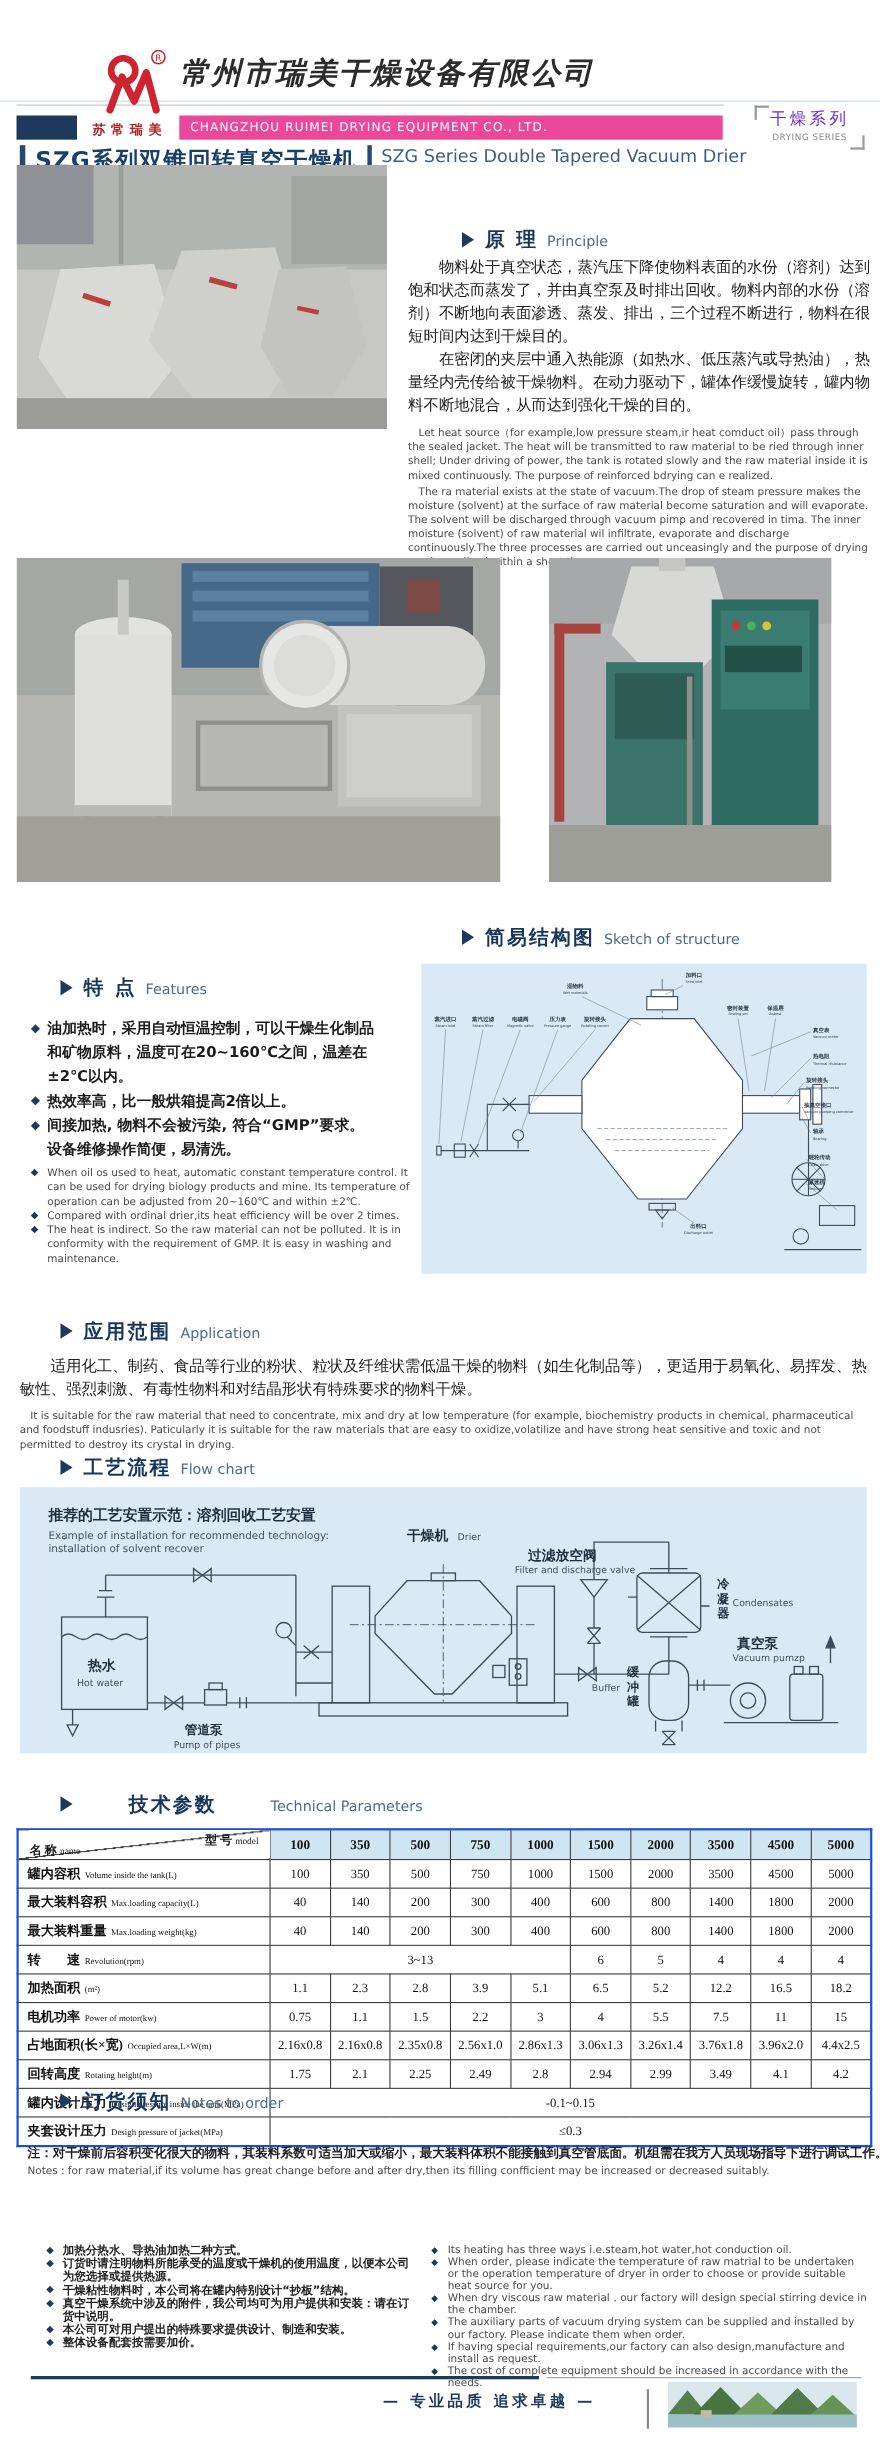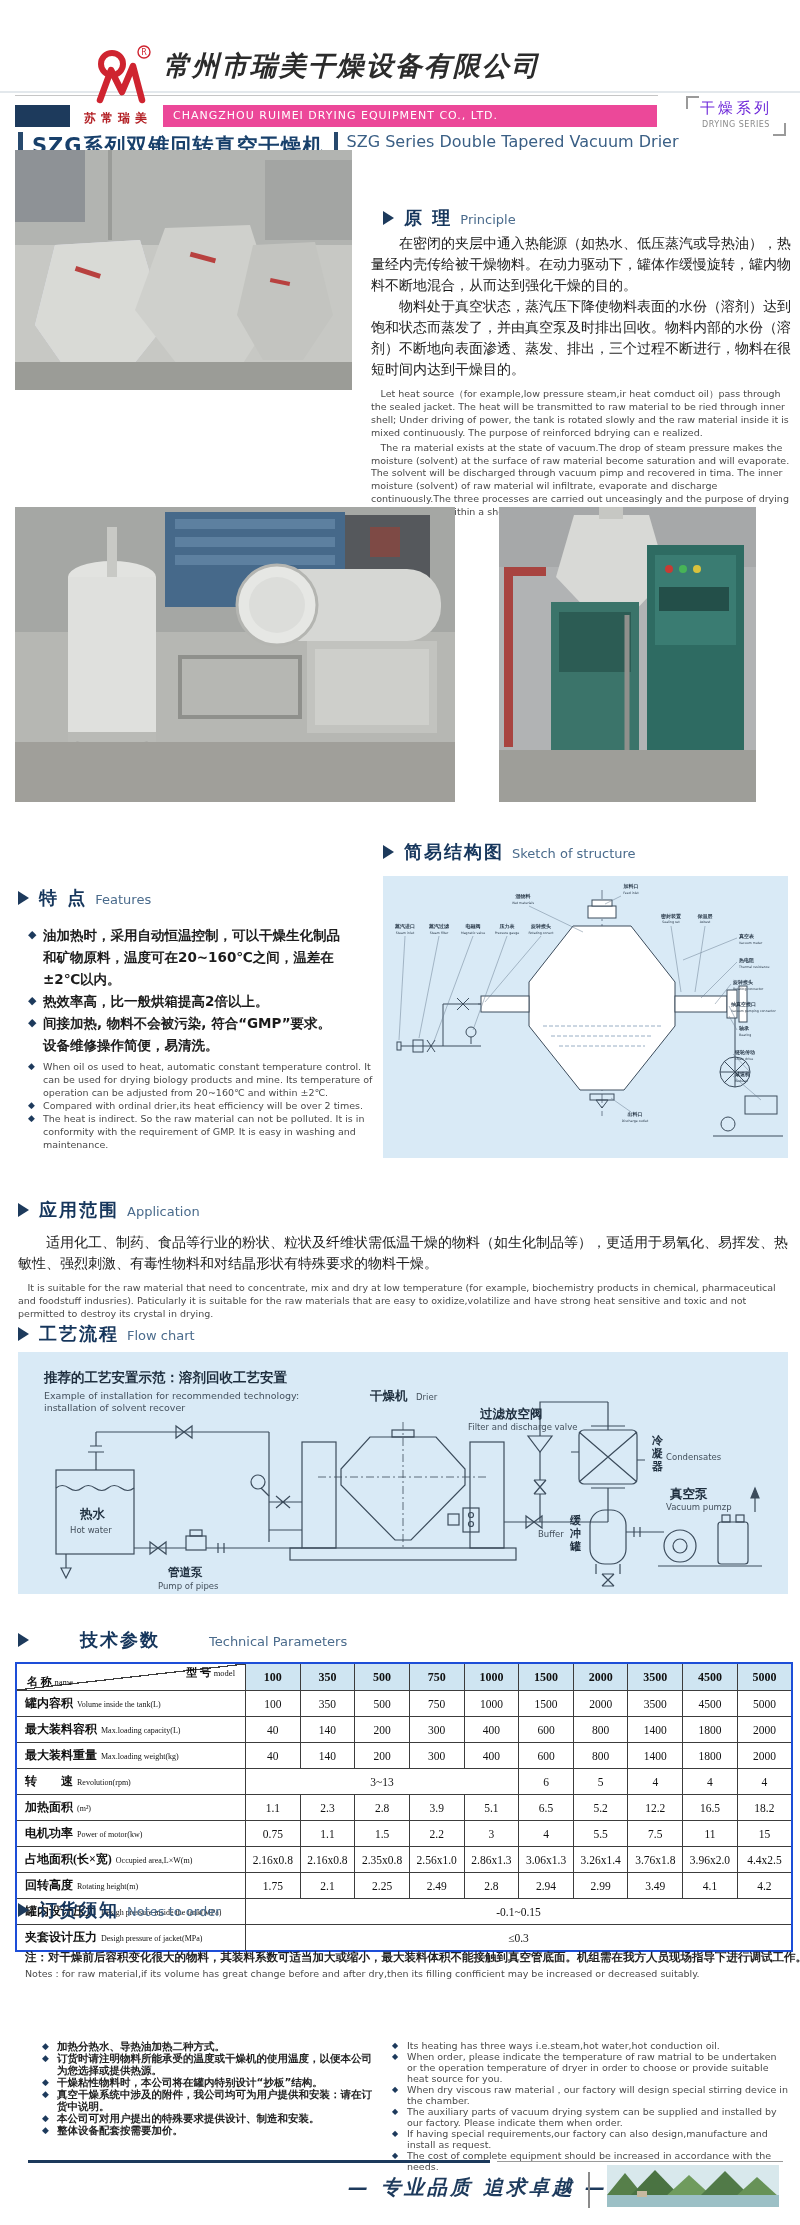--- a/index.html
+++ b/index.html
@@ -27,21 +27,21 @@
   .series-en{font-size:8px;color:#8a8a8a;letter-spacing:.5px;margin-top:2px;}
 
   
   .title-row{position:absolute;left:18px;top:132px;height:32px;display:flex;align-items:flex-start;}
   .tbar{width:5px;height:26px;background:#27496d;margin-right:9px;}
   .tbar2{width:4px;height:26px;background:#27496d;margin:0 9px;}
   .title-cn{font-size:21px;font-weight:bold;color:#18406b;letter-spacing:1px;white-space:nowrap;}
   .title-en{font-size:16px;color:#3a5f85;white-space:nowrap;}
 
   
-  .sec-head{position:absolute;display:flex;align-items:baseline;white-space:nowrap;}
+  .sec-head{position:absolute;display:flex;align-items:baseline;white-space:nowrap;margin-left:37px;}
   .tri{width:0;height:0;border-left:11px solid #1d3a5c;border-top:7px solid transparent;
        border-bottom:7px solid transparent;margin-right:10px;align-self:center;}
   .h-cn{font-size:18px;font-weight:bold;color:#16365c;letter-spacing:2px;}
   .h-en{font-size:13px;color:#4a6b8c;margin-left:8px;}
 
   
   .cn-par{font-size:14px;line-height:21px;color:#1c1c1c;text-indent:2em;margin:0;}
   .en-par{font-size:9.5px;line-height:12.9px;color:#4a4a4a;margin:0 0 2px 0;text-indent:1em;}
   .bullet-row{display:flex;align-items:flex-start;}
   .diam{color:#1d3a5c;flex:0 0 15px;}
@@ -75,22 +75,22 @@
   .c-bot i{font-style:normal;font-size:8.5px;font-weight:normal;}
   .label-cell{text-align:left !important;padding-left:8px !important;}
   .lbl-cn{font-weight:bold;font-size:12px;}
   .lbl-en{font-size:8px;margin-left:4px;}
   .tnote-cn{position:absolute;left:25px;top:1950px;font-size:11.5px;font-weight:bold;color:#222;white-space:nowrap;}
   .tnote-en{position:absolute;left:25px;top:1968px;font-size:9.5px;color:#4a4a4a;}
 
   
   .f-line1{position:absolute;left:28px;top:2160px;width:462px;height:3px;background:#1d3a5c;}
   .f-line2{position:absolute;left:497px;top:2161px;width:286px;height:1px;background:#9a9a9a;}
-  .slogan{position:absolute;left:348px;top:2174px;font-size:20px;font-weight:bold;color:#1d3a5c;
-          letter-spacing:3px;white-space:nowrap;font-style:italic;}
+  .slogan{position:absolute;left:348px;top:2174px;font-size:14px;font-weight:bold;color:#1d3a5c;
+          letter-spacing:3px;white-space:nowrap;}
   .f-bar{position:absolute;left:588px;top:2172px;width:2px;height:36px;background:#8a8a8a;}
   svg text{font-family:"DejaVu Sans","Liberation Sans",sans-serif;}
 </style>
 </head>
 <body>
 
 <div id="page">
 
   <div class="hdr-rule2"></div>
   <div class="hdr-rule"></div>
@@ -136,22 +136,22 @@
       <line x1="95" y1="0" x2="95" y2="90" stroke="#9a9c99" stroke-width="4"></line>
     </svg>
   </div>
 
   <div class="sec-head" style="left:383px;top:206px;">
     <span class="tri"></span>
     <span class="h-cn">原 理</span>
     <span class="h-en">Principle</span>
   </div>
   <div class="abs" style="left:371px;top:233px;width:424px;">
+    <p class="cn-par">物料处于真空状态，蒸汽压下降使物料表面的水份（溶剂）达到饱和状态而蒸发了，并由真空泵及时排出回收。物料内部的水份（溶剂）不断地向表面渗透、蒸发、排出，三个过程不断进行，物料在很短时间内达到干燥目的。</p>
     <p class="cn-par">在密闭的夹层中通入热能源（如热水、低压蒸汽或导热油），热量经内壳传给被干燥物料。在动力驱动下，罐体作缓慢旋转，罐内物料不断地混合，从而达到强化干燥的目的。</p>
-    <p class="cn-par">物料处于真空状态，蒸汽压下降使物料表面的水份（溶剂）达到饱和状态而蒸发了，并由真空泵及时排出回收。物料内部的水份（溶剂）不断地向表面渗透、蒸发、排出，三个过程不断进行，物料在很短时间内达到干燥目的。</p>
   </div>
   <div class="abs" style="left:371px;top:388px;width:424px;">
     <p class="en-par">Let heat source（for example,low pressure steam,ir heat comduct oil）pass through the sealed jacket. The heat will be transmitted to raw material to be ried through inner shell; Under driving of power, the tank is rotated slowly and the raw material inside it is mixed continuously. The purpose of reinforced bdrying can e realized.</p>
     <p class="en-par">The ra material exists at the state of vacuum.The drop of steam pressure makes the moisture (solvent) at the surface of raw material become saturation and will evaporate. The solvent will be discharged through vacuum pimp and recovered in tima. The inner moisture (solvent) of raw material wil infiltrate, evaporate and discharge continuously.The three processes are carried out unceasingly and the purpose of drying can be realized within a short time.</p>
   </div>
 
   <div class="photo" style="left:15px;top:507px;width:440px;height:295px;">
     <svg width="440" height="295" viewBox="0 0 440 295">
       <rect width="440" height="295" fill="#b6b7b3"></rect>
       <rect width="440" height="125" fill="#a5a7a4"></rect>

